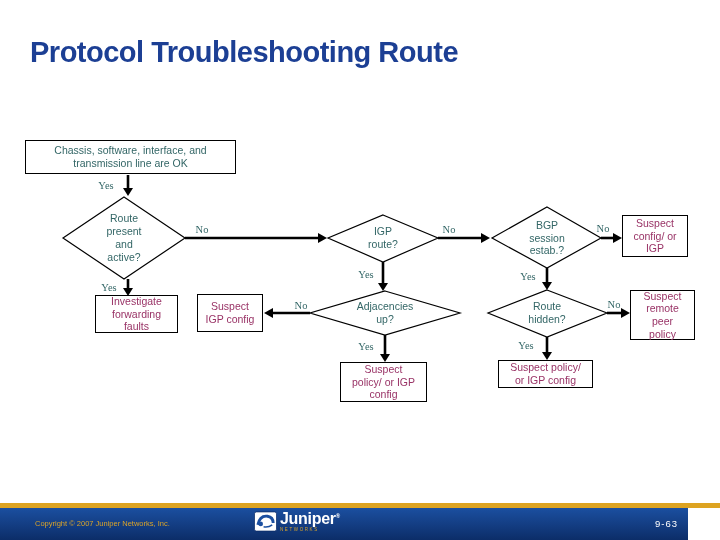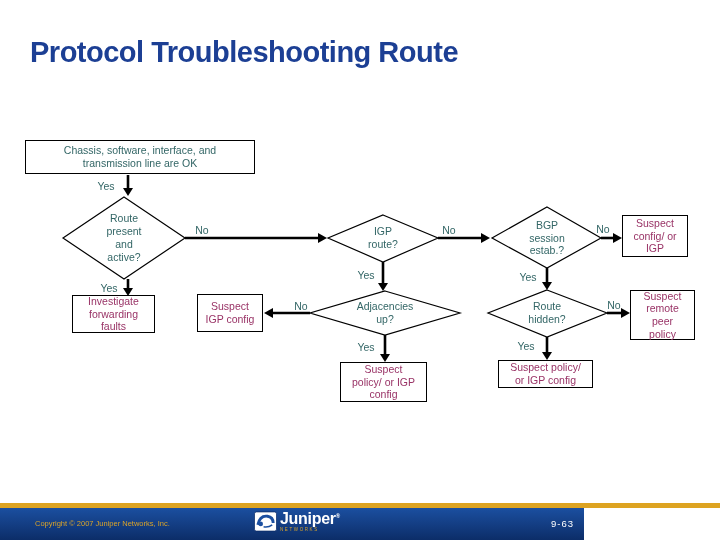--- a/index.html
+++ b/index.html
@@ -17,25 +17,25 @@
   .title{position:absolute;left:30px;top:36px;margin:0;
          font-size:29px;font-weight:bold;letter-spacing:-0.5px;
          color:var(--title);}
   svg.wires{position:absolute;left:0;top:0;width:720px;height:540px;pointer-events:none;}
   .node{position:absolute;display:flex;align-items:center;justify-content:center;
         text-align:center;white-space:pre-line;box-sizing:border-box;}
   .q{color:var(--question-text);font-size:10.5px;line-height:1.22;}
   .a{color:var(--action-text);font-size:10.5px;line-height:1.2;}
   .box{border:1.5px solid #000;background:#fff;}
   .lbl{position:absolute;color:var(--question-text);font-size:10.5px;
-       display:flex;align-items:center;justify-content:center;}
+       display:flex;align-items:center;justify-content:center;font-family:Liberation Serif, serif;}
   
   .footer-gold{position:absolute;left:0;top:503px;width:720px;height:5px;
                background:var(--footer-gold);}
-  .footer-bar{position:absolute;left:0;top:508px;width:584px;height:32px;
+  .footer-bar{position:absolute;left:0;top:508px;width:688px;height:32px;
               background:linear-gradient(180deg,var(--footer-blue-top) 0%,var(--footer-blue-bottom) 100%);}
   .copyright{position:absolute;left:35px;top:11px;font-size:7.5px;color:#D9A32A;}
   .logo{position:absolute;left:254px;top:3px;display:flex;align-items:center;}
   .logo-badge{width:23px;height:21px;display:block;}
   .logo-word{margin-left:3px;display:flex;flex-direction:column;line-height:1;}
   .logo-name{font-size:16px;font-weight:bold;color:#fff;letter-spacing:-0.3px;}
   .logo-mark{font-size:6px;color:#fff;vertical-align:super;}
   .logo-sub{font-size:4.5px;color:#D9A32A;letter-spacing:1.6px;margin-top:1px;}
   .division{position:absolute;left:340px;top:8px;font-size:13px;color:#fff;letter-spacing:0.5px;}
   .page-number{position:absolute;right:10px;top:10px;font-size:9.5px;color:#fff;letter-spacing:1px;}
@@ -72,23 +72,23 @@
     <line x1="547" y1="268" x2="547" y2="284" stroke="#000" stroke-width="2.6"></line>
     <polygon points="547,290 542,282 552,282"></polygon>
     <line x1="607" y1="313" x2="623" y2="313" stroke="#000" stroke-width="2.6"></line>
     <polygon points="630,313 621,308 621,318"></polygon>
     <line x1="385" y1="335" x2="385" y2="356" stroke="#000" stroke-width="2.6"></line>
     <polygon points="385,362 380,354 390,354"></polygon>
     <line x1="547" y1="337" x2="547" y2="354" stroke="#000" stroke-width="2.6"></line>
     <polygon points="547,360 542,352 552,352"></polygon>
   </svg>
 
-  <div class="node box q" style="left:25px;top:140px;width:230px;height:34px;text-align:center;">Chassis, software, interface, and
+  <div class="node box q" style="left:25px;top:140px;width:211px;height:34px;text-align:center;">Chassis, software, interface, and
 transmission line are OK</div>
-  <div class="node box a" style="left:72px;top:295px;width:83px;height:38px;">Investigate
+  <div class="node box a" style="left:95px;top:295px;width:83px;height:38px;">Investigate
 forwarding
 faults</div>
   <div class="node box a" style="left:197px;top:294px;width:66px;height:38px;">Suspect
 IGP config</div>
   <div class="node box a" style="left:622px;top:215px;width:66px;height:42px;">Suspect
 config/ or
 IGP</div>
   <div class="node box a" style="left:630px;top:290px;width:65px;height:50px;">Suspect
 remote
 peer

